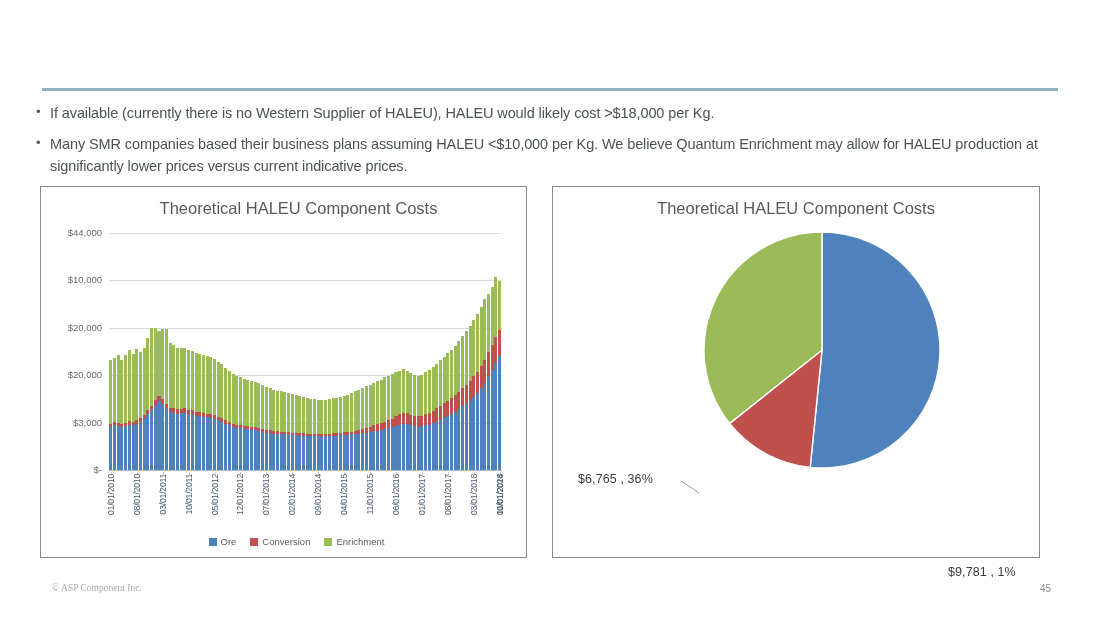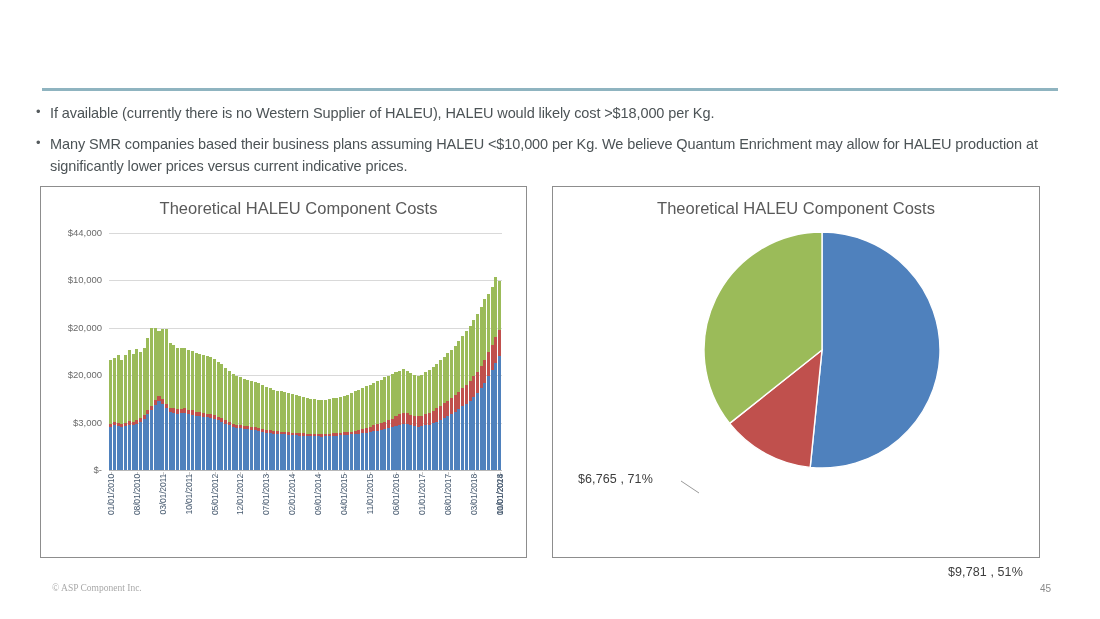--- a/index.html
+++ b/index.html
@@ -957,40 +957,54 @@
         <div class="xtick-slot"></div>
         <div class="xtick-slot"></div>
         <div class="xtick-slot"></div>
         <div class="xtick-slot">
           <div class="xtick-mark"></div>
           <div class="xtick-label">10/01/2018</div>
           <div class="xtick-label">01/01/2024</div>
         </div>
       </div>
 
+    <div id="bar-legend">
+        <div class="legend-item">
+          <span class="legend-swatch" style="background: rgb(79, 129, 189);"></span>
+          <span>Ore</span>
+        </div>
+        <div class="legend-item">
+          <span class="legend-swatch" style="background: rgb(192, 80, 77);"></span>
+          <span>Conversion</span>
+        </div>
+        <div class="legend-item">
+          <span class="legend-swatch" style="background: rgb(155, 187, 89);"></span>
+          <span>Enrichment</span>
+        </div>
+      </div>
   </div>
 
   <div class="chart-panel" id="pie-panel">
     <div class="chart-title">Theoretical HALEU Component Costs</div>
 
     <div id="pie-wrap">
       <svg id="pie" viewBox="0 0 240 240">
           <path d="M 120 120 L 120.00000000000001 2 A 118 118 0 1 1 108.18891537763565 237.40740300357277 Z" fill="#4F81BD" stroke="#ffffff" stroke-width="1.4"></path>
           <path d="M 120 120 L 108.18891537763565 237.40740300357277 A 118 118 0 0 1 27.61339698109674 193.40787139420115 Z" fill="#C0504D" stroke="#ffffff" stroke-width="1.4"></path>
           <path d="M 120 120 L 27.61339698109674 193.40787139420115 A 118 118 0 0 1 119.99999999999997 2 Z" fill="#9BBB59" stroke="#ffffff" stroke-width="1.4"></path>
         </svg>
 
       <svg class="leader-svg" width="488" height="372" style="position:absolute;left:0;top:0;pointer-events:none;">
         <path d="M 386 385 L 372 377" stroke="#9a9a9a" stroke-width="1" fill="none"></path>
         <path d="M 128 294 L 146 306" stroke="#9a9a9a" stroke-width="1" fill="none"></path>
         <path d="M 132 501 L 168 492" stroke="#9a9a9a" stroke-width="1" fill="none"></path>
       </svg>
 
-      <div class="pie-label" id="pie-label-ore">$9,781 , 51%</div>
-      <div class="pie-label" id="pie-label-enr">$6,765 , 71%</div>
+      <div class="pie-label" id="pie-label-ore">$9,781 , 1%</div>
+      <div class="pie-label" id="pie-label-enr">$6,765 , 36%</div>
 
     </div>
   </div>
 
   <div id="footer-copy">© ASP Component Inc.</div>
 
 
   <div id="page-num">45</div>
 </div>
 

